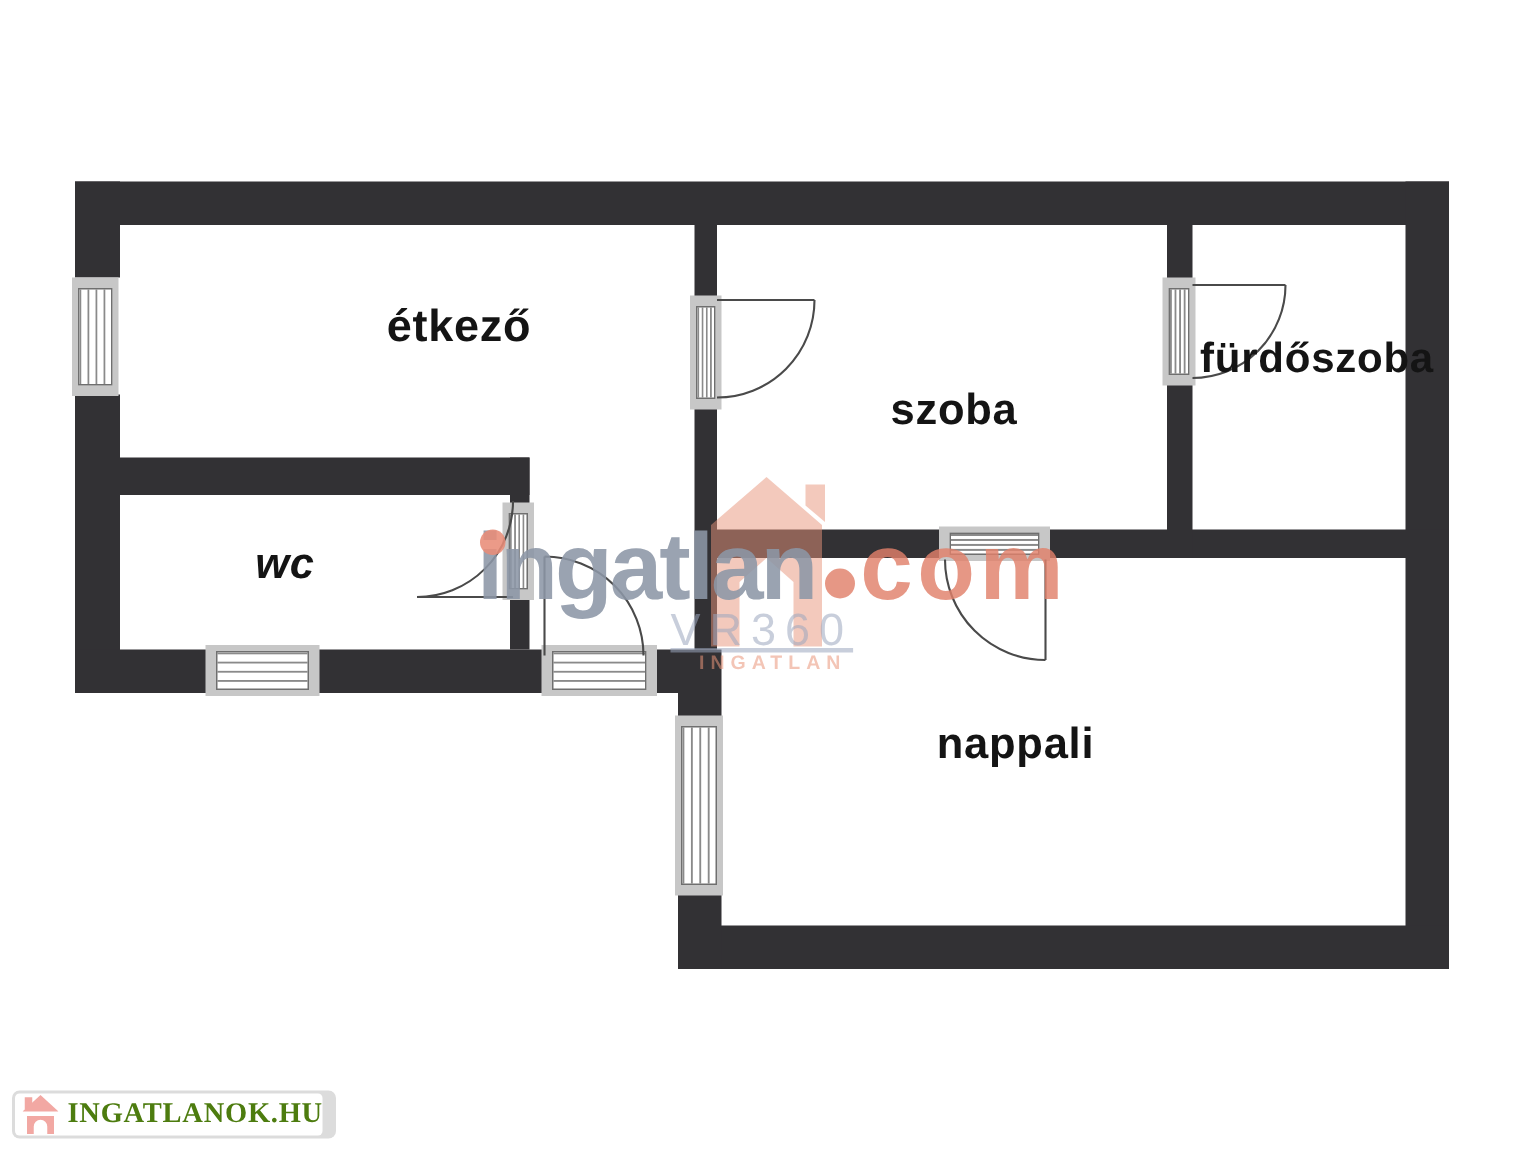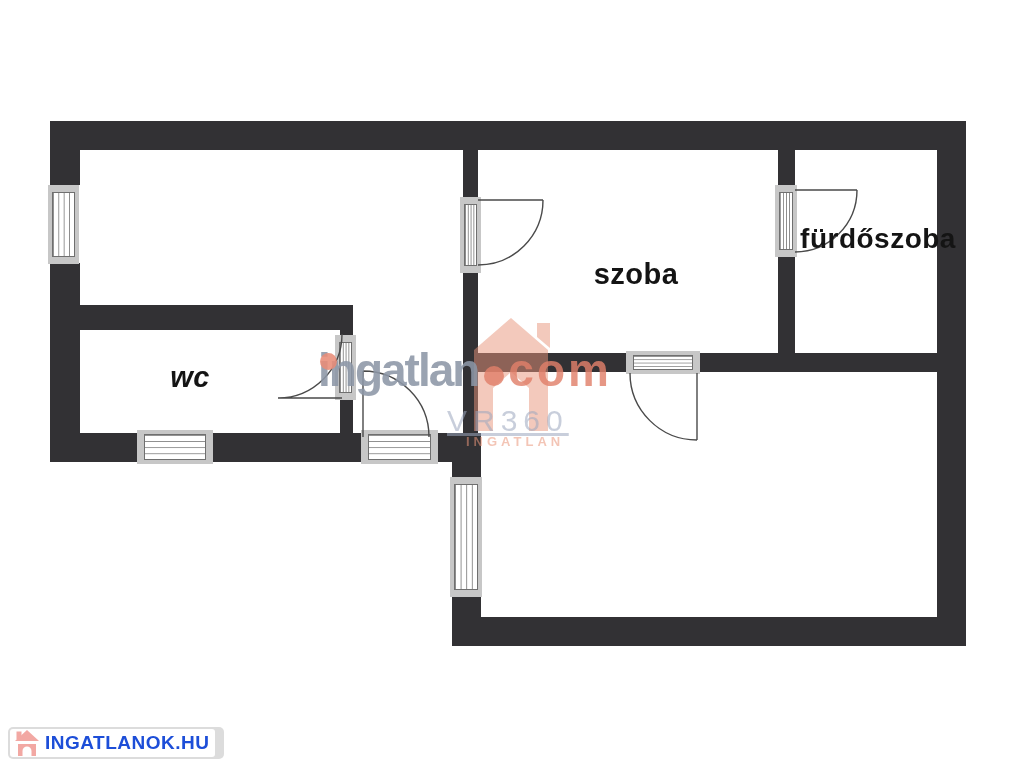--- a/index.html
+++ b/index.html
@@ -44,39 +44,39 @@
   .room-label{position:absolute;transform:translate(-50%,-50%);
     font-weight:600;color:#141414;z-index:6;white-space:nowrap;letter-spacing:.5px;}
   .l-konyha{left:152px;top:220px;font-size:30px;}
   .l-etkezo{left:306px;top:218px;font-size:30px;}
   .l-wc{left:190px;top:377px;font-size:29px;font-style:italic;}
   .l-szoba{left:636px;top:274px;font-size:29px;}
   .l-furdoszoba{left:878px;top:239px;font-size:28px;}
   .l-nappali{left:677px;top:497px;font-size:29px;}
   
   .wm{position:absolute;z-index:5;pointer-events:none;white-space:nowrap;}
-  .wm-brand{left:318px;top:347px;font-size:46px;font-weight:700;
+  .wm-brand{left:318px;top:347px;font-size:63px;font-weight:700;
     letter-spacing:-2px;line-height:1;}
   .wm-brand .gray{color:rgba(140,150,166,0.88);}
   .wm-brand .salmon{color:rgba(224,128,106,0.82);letter-spacing:3px;}
   .wm-dot{display:inline-block;width:20px;height:20px;border-radius:50%;
     background:rgba(224,128,106,0.82);margin:0 4px 0 6px;}
   .wm-idot{left:320px;top:353px;width:17px;height:17px;border-radius:50%;
     background:rgba(232,140,120,0.88);}
   .wm-vr{left:447px;top:404px;font-size:30px;font-weight:400;letter-spacing:6px;
     color:rgba(154,165,190,0.55);text-decoration:underline;}
   .wm-sub{left:466px;top:434px;font-size:13px;font-weight:700;letter-spacing:4px;
     color:rgba(233,150,122,0.55);}
   
   .footer-pill{position:absolute;left:8px;top:727px;width:216px;height:32px;
     background:#dcdcdc;border-radius:5px;z-index:7;}
   .footer-inner{position:absolute;left:2px;top:2px;width:205px;height:28px;
     background:#ffffff;border-radius:3px;display:flex;align-items:center;}
-  .footer-text{font-size:19px;font-weight:700;color:#1d4ed8;margin-left:6px;
-    letter-spacing:.5px;white-space:nowrap;}
+  .footer-text{font-size:19px;font-weight:700;color:#4d7c0f;margin-left:6px;
+    letter-spacing:.5px;white-space:nowrap;font-family:Liberation Serif, serif;}
   .footer-icon{margin-left:5px;flex:0 0 auto;}
 </style>
 </head>
 <body>
 
 <div class="stage">
 
   <div class="wall w-top"></div>
   <div class="wall w-right"></div>
   <div class="wall w-bottom"></div>
@@ -129,23 +129,25 @@
     <path fill="rgba(231,148,122,0.5)" fill-rule="evenodd" d="M511 318 L474 350 L474 431 L548 431 L548 350 Z
          M511 372 L493 388 L493 431 L529 431 L529 388 Z"></path>
     <path fill="rgba(231,148,122,0.5)" d="M537 323 L550 323 L550 348 L537 337 Z"></path>
   </svg>
 
   <div class="wm wm-brand"><span class="gray">ingatlan</span><span class="wm-dot"></span><span class="salmon">com</span></div>
   <div class="wm wm-idot"></div>
   <div class="wm wm-vr">VR360</div>
   <div class="wm wm-sub">INGATLAN</div>
 
+  <div class="room-label l-etkezo">étkező</div>
   <div class="room-label l-wc">wc</div>
   <div class="room-label l-szoba">szoba</div>
   <div class="room-label l-furdoszoba">fürdőszoba</div>
+  <div class="room-label l-nappali">nappali</div>
 
   <div class="footer-pill">
     <div class="footer-inner">
       <svg class="footer-icon" width="24" height="26" viewBox="0 0 24 26">
         <rect x="1.5" y="1.5" width="5" height="8" fill="#f2a8a3"></rect>
         <polygon points="12,0 24,11 0,11" fill="#f2a8a3"></polygon>
         <path fill="#f2a8a3" d="M3 14 L21 14 L21 26 L16.5 26 L16.5 21 A4.5 4.5 0 0 0 7.5 21 L7.5 26 L3 26 Z"></path>
       </svg>
       <span class="footer-text">INGATLANOK.HU</span>
     </div>

